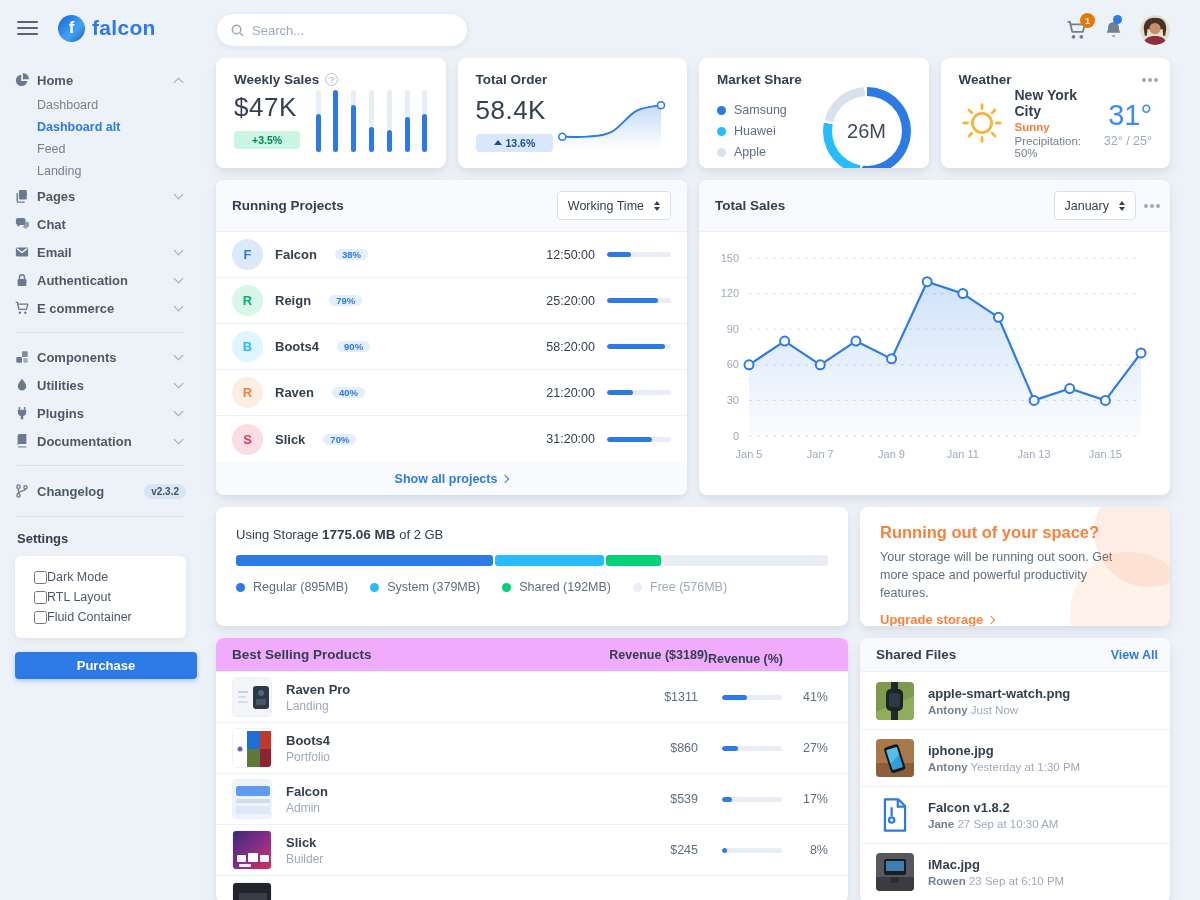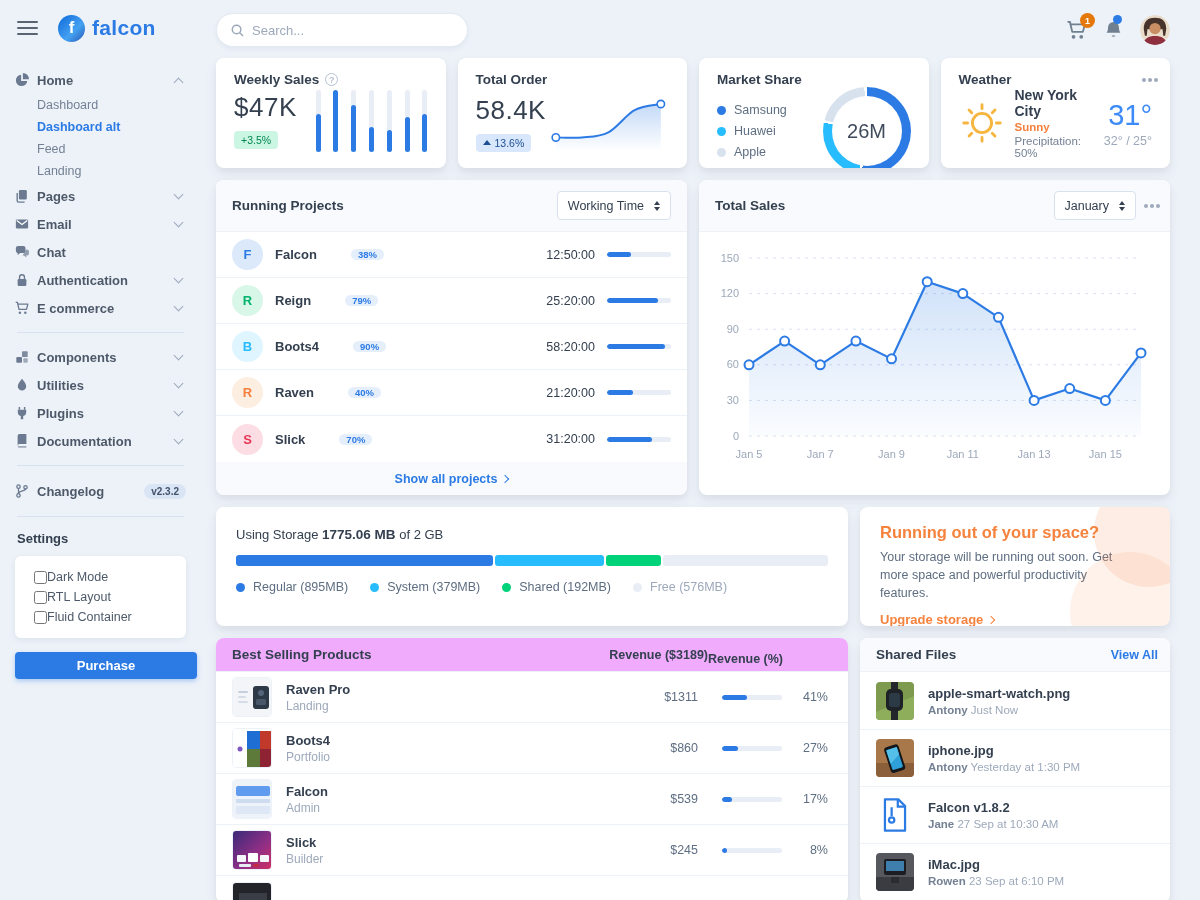--- a/index.html
+++ b/index.html
@@ -76,22 +76,22 @@
 
   
   .stat-card { flex:1; height:110px; padding:14px 18px 14px 18px; display:flex; flex-direction:column; }
   .stat-head { display:flex; align-items:center; gap:6px; }
   .q-icon { width:13px; height:13px; border-radius:50%; border:1px solid #b6c1d2; color:#b6c1d2;
     font-size:9px; display:flex; align-items:center; justify-content:center; cursor:pointer; }
   .q-icon::after { content:"?"; font-weight:bold; }
   .stat-body { flex:1; display:flex; align-items:center; justify-content:space-between; }
   .stat-left { display:flex; flex-direction:column; justify-content:center; gap:8px; }
   .stat-value { font-size:26px; color:#344050; letter-spacing:.5px; }
-  .badge { display:inline-flex; align-items:center; gap:4px; border-radius:4px; padding:3px 7px;
-    font-size:10.5px; font-weight:normal; width:max-content; }
+  .badge { display:inline-flex; align-items:center; gap:4px; border-radius:4px; padding:3px 18px;
+    font-size:10.5px; font-weight:bold; width:max-content; }
   .badge-green { background:#ccf6e4; color:#00864e; }
   .badge-blue  { background:#d8e7fb; color:#1c4f93; }
   .caret-up { width:0; height:0; border-left:4px solid transparent; border-right:4px solid transparent;
     border-bottom:5px solid #1c4f93; }
   .ws-chart { display:flex; align-items:flex-end; justify-content:space-between; width:112px; height:62px; }
   .ws-track { position:relative; width:5px; height:100%; background:#e9eef6; border-radius:3px; }
   .ws-fill { position:absolute; bottom:0; left:0; width:100%; background:#2c7be5; border-radius:3px; }
   .donut-wrap { position:relative; width:88px; height:88px; }
   .donut { width:88px; height:88px; border-radius:50%; }
   .donut::after { content:""; position:absolute; inset:9px; background:#fff; border-radius:50%; }
@@ -111,21 +111,21 @@
 
   
   .rp-card, .ts-card { width:471px; height:315px; display:flex; flex-direction:column; }
   .rp-card .card-header, .ts-card .card-header { height:52px; flex:none; }
   .rp-rows { flex:1; }
   .rp-row { display:flex; align-items:center; gap:12px; height:46px; padding:0 16px; border-bottom:1px solid #edf2f9; }
   .rp-avatar { width:31px; height:31px; border-radius:50%; display:flex; align-items:center; justify-content:center;
     font-size:13px; font-weight:bold; flex:none; }
   .rp-name { font-size:13px; font-weight:600; color:#344050; cursor:pointer; }
   .rp-badge { background:#e5eefb; color:#2c7be5; font-size:9.5px; font-weight:bold; border-radius:8px;
-    padding:0 7px; margin-left:22px; }
+    padding:0 7px; margin-left:6px; }
   .rp-spacer { flex:1; }
   .rp-time { font-size:12.5px; color:#344050; width:58px; text-align:right; }
   .bar-track { width:64px; height:5px; background:#e9edf5; border-radius:3px; overflow:hidden; }
   .bar-fill { height:100%; background:#2c7be5; border-radius:3px; }
   .rp-footer { height:33px; background:#f9fafd; display:flex; align-items:center; justify-content:center;
     font-size:12.5px; font-weight:600; color:#2c7be5; cursor:pointer; gap:5px; }
   .chev-r { width:6px; height:6px; border-right:1.6px solid #2c7be5; border-bottom:1.6px solid #2c7be5;
     transform:rotate(-45deg); }
   .ts-chart-wrap { padding:10px 8px 0 10px; }
 
@@ -221,35 +221,35 @@
               <rect x="4.5" y="1" width="9" height="11" rx="1.5" fill="#6b7a90"></rect>
               <path d="M2.5 4.5v9A1.5 1.5 0 0 0 4 15h7" stroke="#6b7a90" stroke-width="1.6" fill="none"></path>
             </svg>
         </span>
         <span class="nav-label">Pages</span>
         <span class="chev"></span>
       </div>
       <div class="nav-item">
         <span class="nav-icon">
           <svg viewBox="0 0 16 16">
+              <path d="M1 3.5A2.5 2.5 0 0 1 3.5 1h6A2.5 2.5 0 0 1 12 3.5v3A2.5 2.5 0 0 1 9.5 9H6l-3 2.5V9A2.5 2.5 0 0 1 1 6.5z" fill="#6b7a90"></path>
+              <path d="M13 5h.5A2.5 2.5 0 0 1 16 7.5v2A2.5 2.5 0 0 1 13.5 12H13v2.2L10.2 12H8.5" fill="#6b7a90" opacity=".7"></path>
+            </svg>
+        </span>
+        <span class="nav-label">Chat</span>
+      </div>
+      <div class="nav-item">
+        <span class="nav-icon">
+          <svg viewBox="0 0 16 16">
               <rect x="1" y="2.8" width="14" height="10.4" rx="1.6" fill="#6b7a90"></rect>
               <path d="M2 4l6 4.6L14 4" stroke="#fff" stroke-width="1.4" fill="none"></path>
             </svg>
         </span>
         <span class="nav-label">Email</span>
         <span class="chev"></span>
-      </div>
-      <div class="nav-item">
-        <span class="nav-icon">
-          <svg viewBox="0 0 16 16">
-              <path d="M1 3.5A2.5 2.5 0 0 1 3.5 1h6A2.5 2.5 0 0 1 12 3.5v3A2.5 2.5 0 0 1 9.5 9H6l-3 2.5V9A2.5 2.5 0 0 1 1 6.5z" fill="#6b7a90"></path>
-              <path d="M13 5h.5A2.5 2.5 0 0 1 16 7.5v2A2.5 2.5 0 0 1 13.5 12H13v2.2L10.2 12H8.5" fill="#6b7a90" opacity=".7"></path>
-            </svg>
-        </span>
-        <span class="nav-label">Chat</span>
       </div>
       <div class="nav-item">
         <span class="nav-icon">
           <svg viewBox="0 0 16 16">
               <rect x="3" y="6.8" width="10" height="8" rx="1.5" fill="#6b7a90"></rect>
               <path d="M5.2 6.8V4.8a2.8 2.8 0 0 1 5.6 0v2" stroke="#6b7a90" stroke-width="1.6" fill="none"></path>
             </svg>
         </span>
         <span class="nav-label">Authentication</span>
         <span class="chev"></span>

